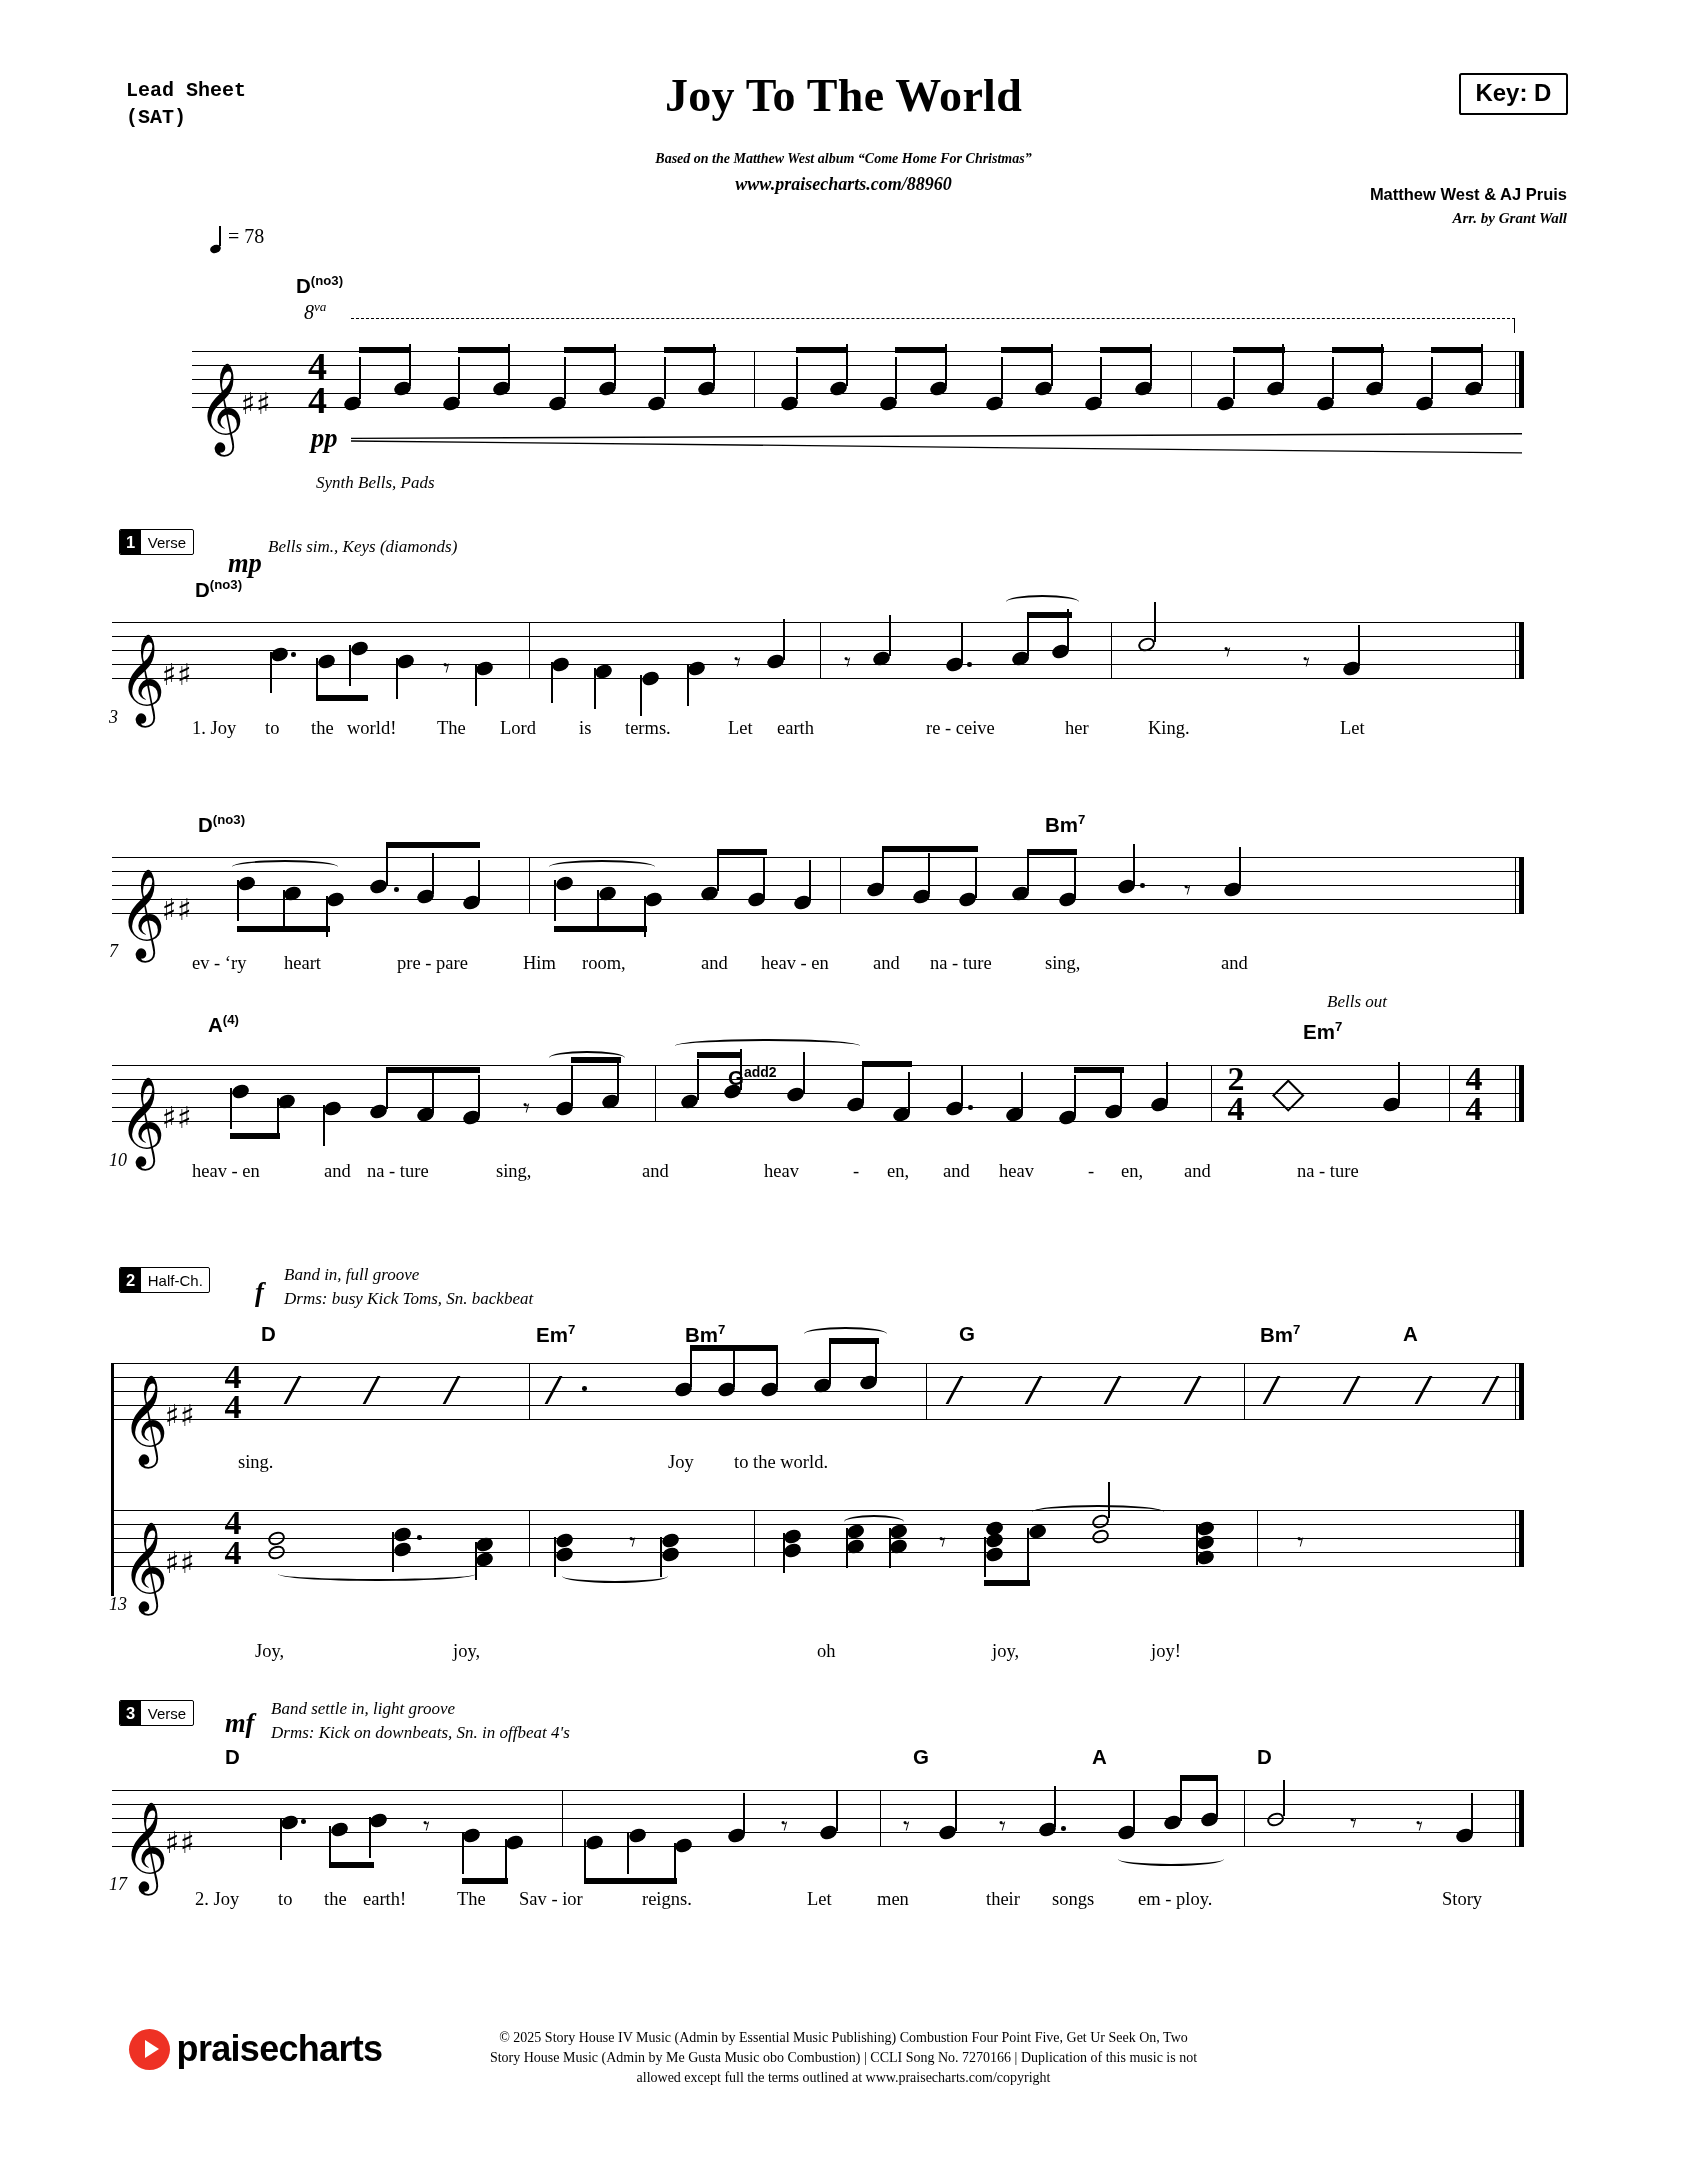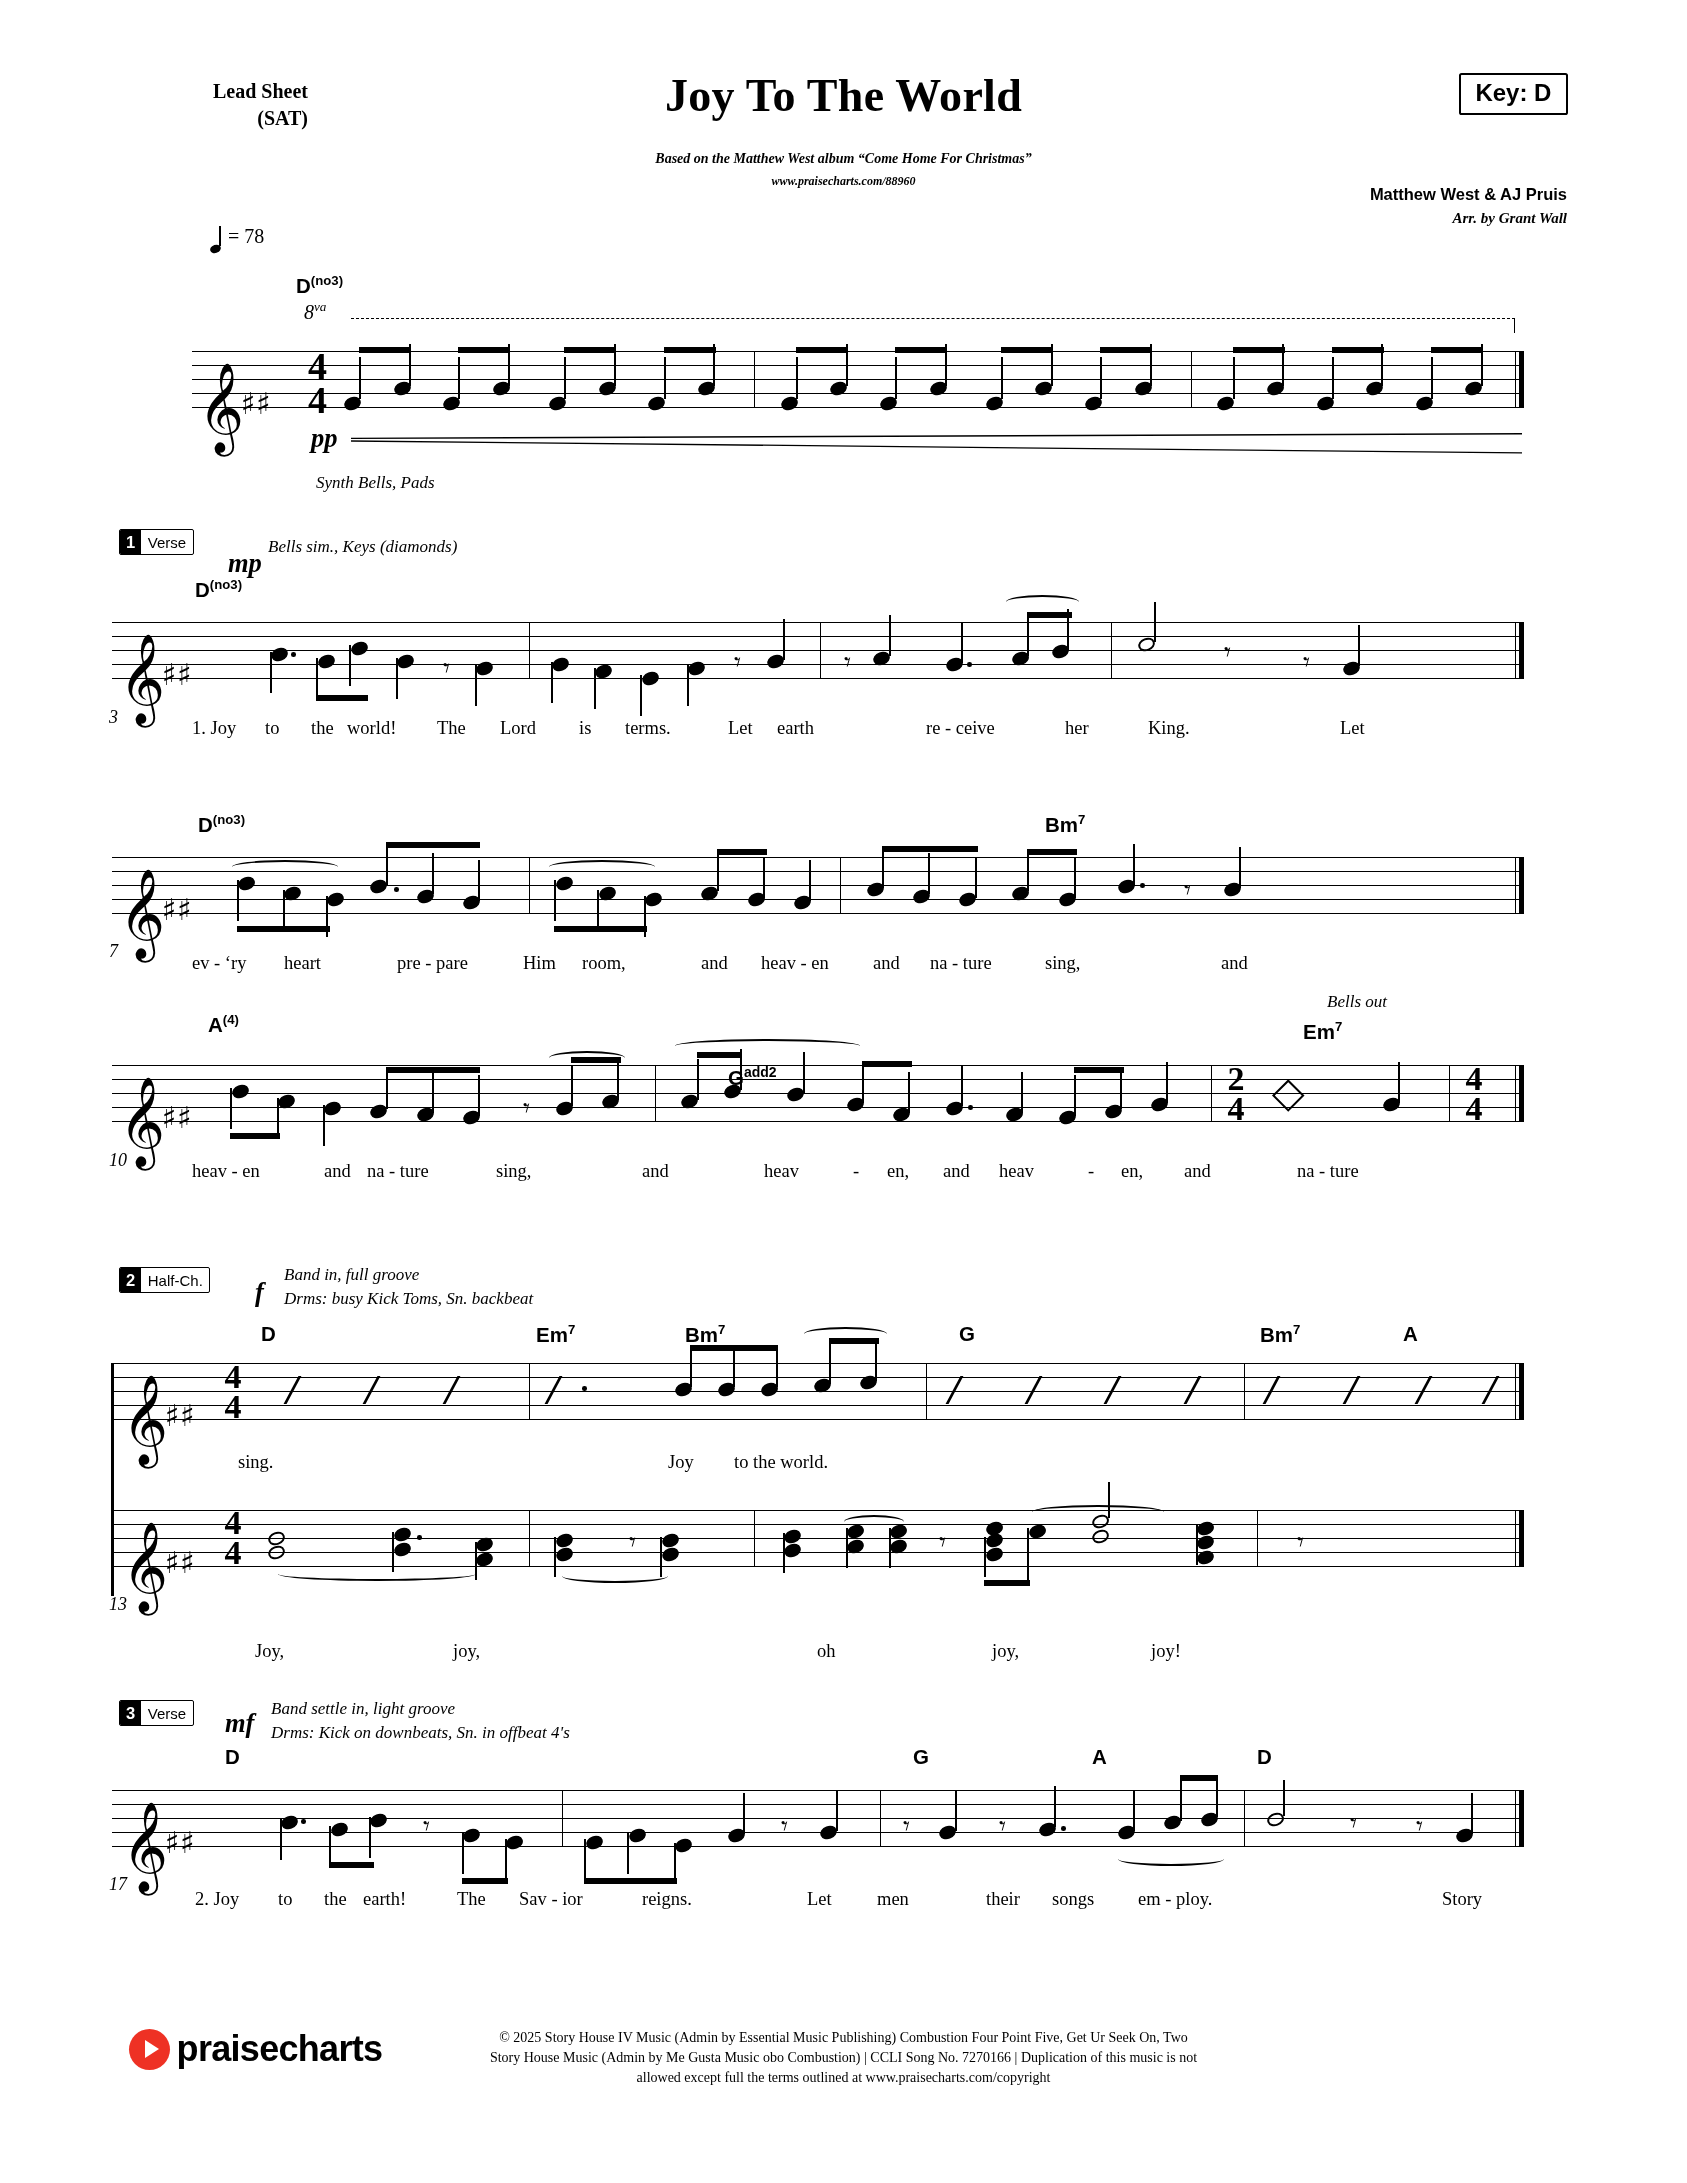--- a/index.html
+++ b/index.html
@@ -17,28 +17,27 @@
   }
   .page {
     position: relative;
     width: 1687px;
     height: 2183px;
   }
 
   
   .lead-sheet-label {
     position: absolute;
-    left: 110px;
+    left: 126px;
     top: 78px;
-    font-family: Liberation Serif, serif;
+    font-family: Liberation Mono, monospace;
     font-weight: bold;
     font-size: 20px;
     line-height: 26.5px;
     width: 198px;
-    text-align: right;
   }
   .lead-sheet-label .l2 { display: block; }
 
   .song-title {
     position: absolute;
     left: 0;
     top: 69px;
     width: 1687px;
     text-align: center;
     font-family: "Liberation Serif", serif;
@@ -59,21 +58,21 @@
   }
   .subtitle-2 {
     position: absolute;
     left: 0;
     top: 174px;
     width: 1687px;
     text-align: center;
     font-family: "Liberation Serif", serif;
     font-style: italic;
     font-weight: bold;
-    font-size: 12px;
+    font-size: 18px;
   }
   .key-box {
     position: absolute;
     right: 119px;
     top: 73px;
     border: 2px solid #000;
     border-radius: 2.6px;
     padding: 5.3px 14.6px 7.3px 14.6px;
     font-family: "Liberation Sans", sans-serif;
     font-weight: bold;

